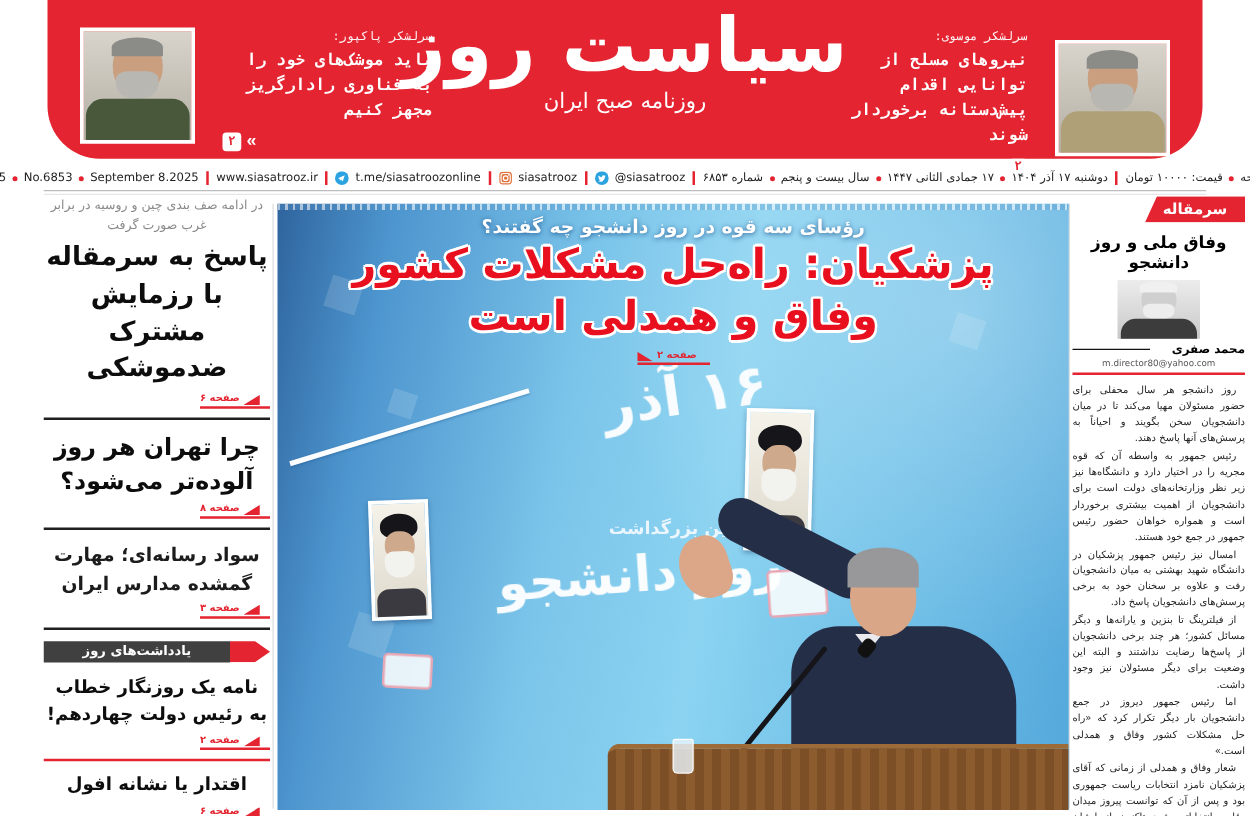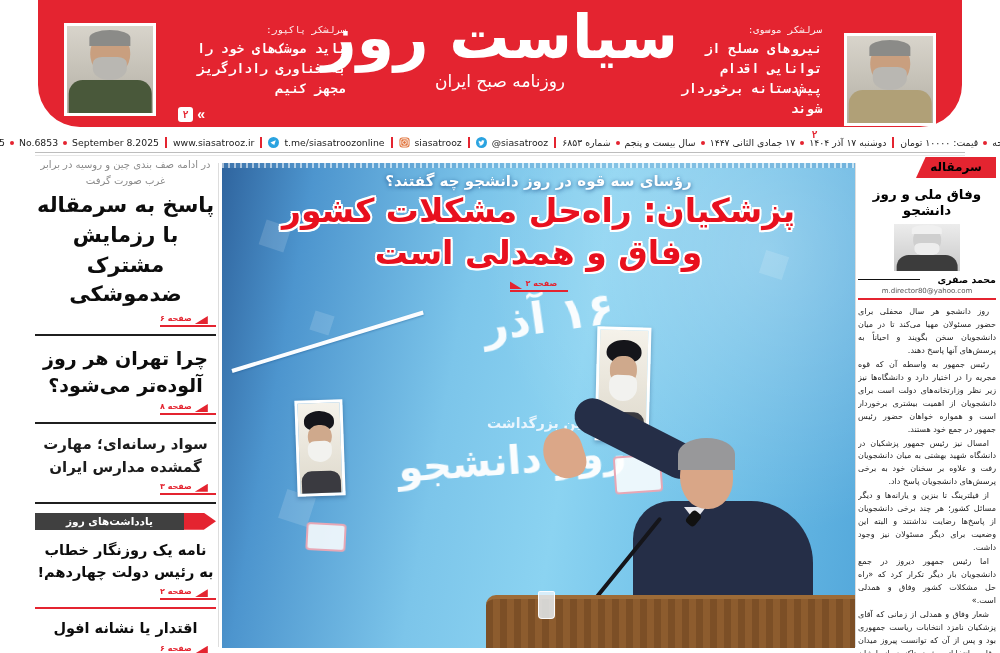--- a/index.html
+++ b/index.html
@@ -137,21 +137,21 @@
   .mic-head { position:absolute; left:466px; top:348px; width:11px; height:15px; background:#111;
     border-radius:4px; transform:rotate(40deg); }
   .podium { position:absolute; left:264px; top:432px; width:369px; height:53px; z-index:3;
     background:repeating-linear-gradient(90deg,#7c4f26 0 7px,#8d5c2e 7px 14px);
     border-top:4px solid #9d6b37; border-radius:10px 0 0 0; }
   .glass { position:absolute; left:316px; top:428px; width:17px; height:28px; z-index:4;
     background:rgba(235,245,252,.8); border:1px solid rgba(255,255,255,.9); border-radius:2px 2px 4px 4px; }
 
   
   .rightcol { position:absolute; left:858px; top:157px; width:138px; direction:rtl; }
-  .edbar { width:80px; background:#e42430; color:#000000; font-size:12px; font-weight:bold;
+  .edbar { width:80px; background:#e42430; color:#ffffff; font-size:12px; font-weight:bold;
     text-align:center; padding:3px 0 4px; clip-path:polygon(12% 0,100% 0,100% 100%,0 100%); }
   .edtitle { font-size:13.5px; font-weight:bold; color:#000; text-align:center; margin:8px 0 6px; }
   .edphoto { width:66px; height:47px; margin:0 auto; position:relative; overflow:hidden;
     background:linear-gradient(#ececec,#cicici); background:linear-gradient(#ececec,#c9c9c9);
     filter:grayscale(1); }
   .ed-head { position:absolute; left:50%; top:6%; transform:translateX(-50%); width:42%; height:58%;
     background:#cfcfcf; border-radius:45% 45% 50% 50%; }
   .ed-hairw { position:absolute; left:50%; top:2%; transform:translateX(-50%); width:46%; height:20%;
     background:#f0f0f0; border-radius:50% 50% 0 0; }
   .ed-beardw { position:absolute; left:50%; top:40%; transform:translateX(-50%); width:38%; height:28%;

